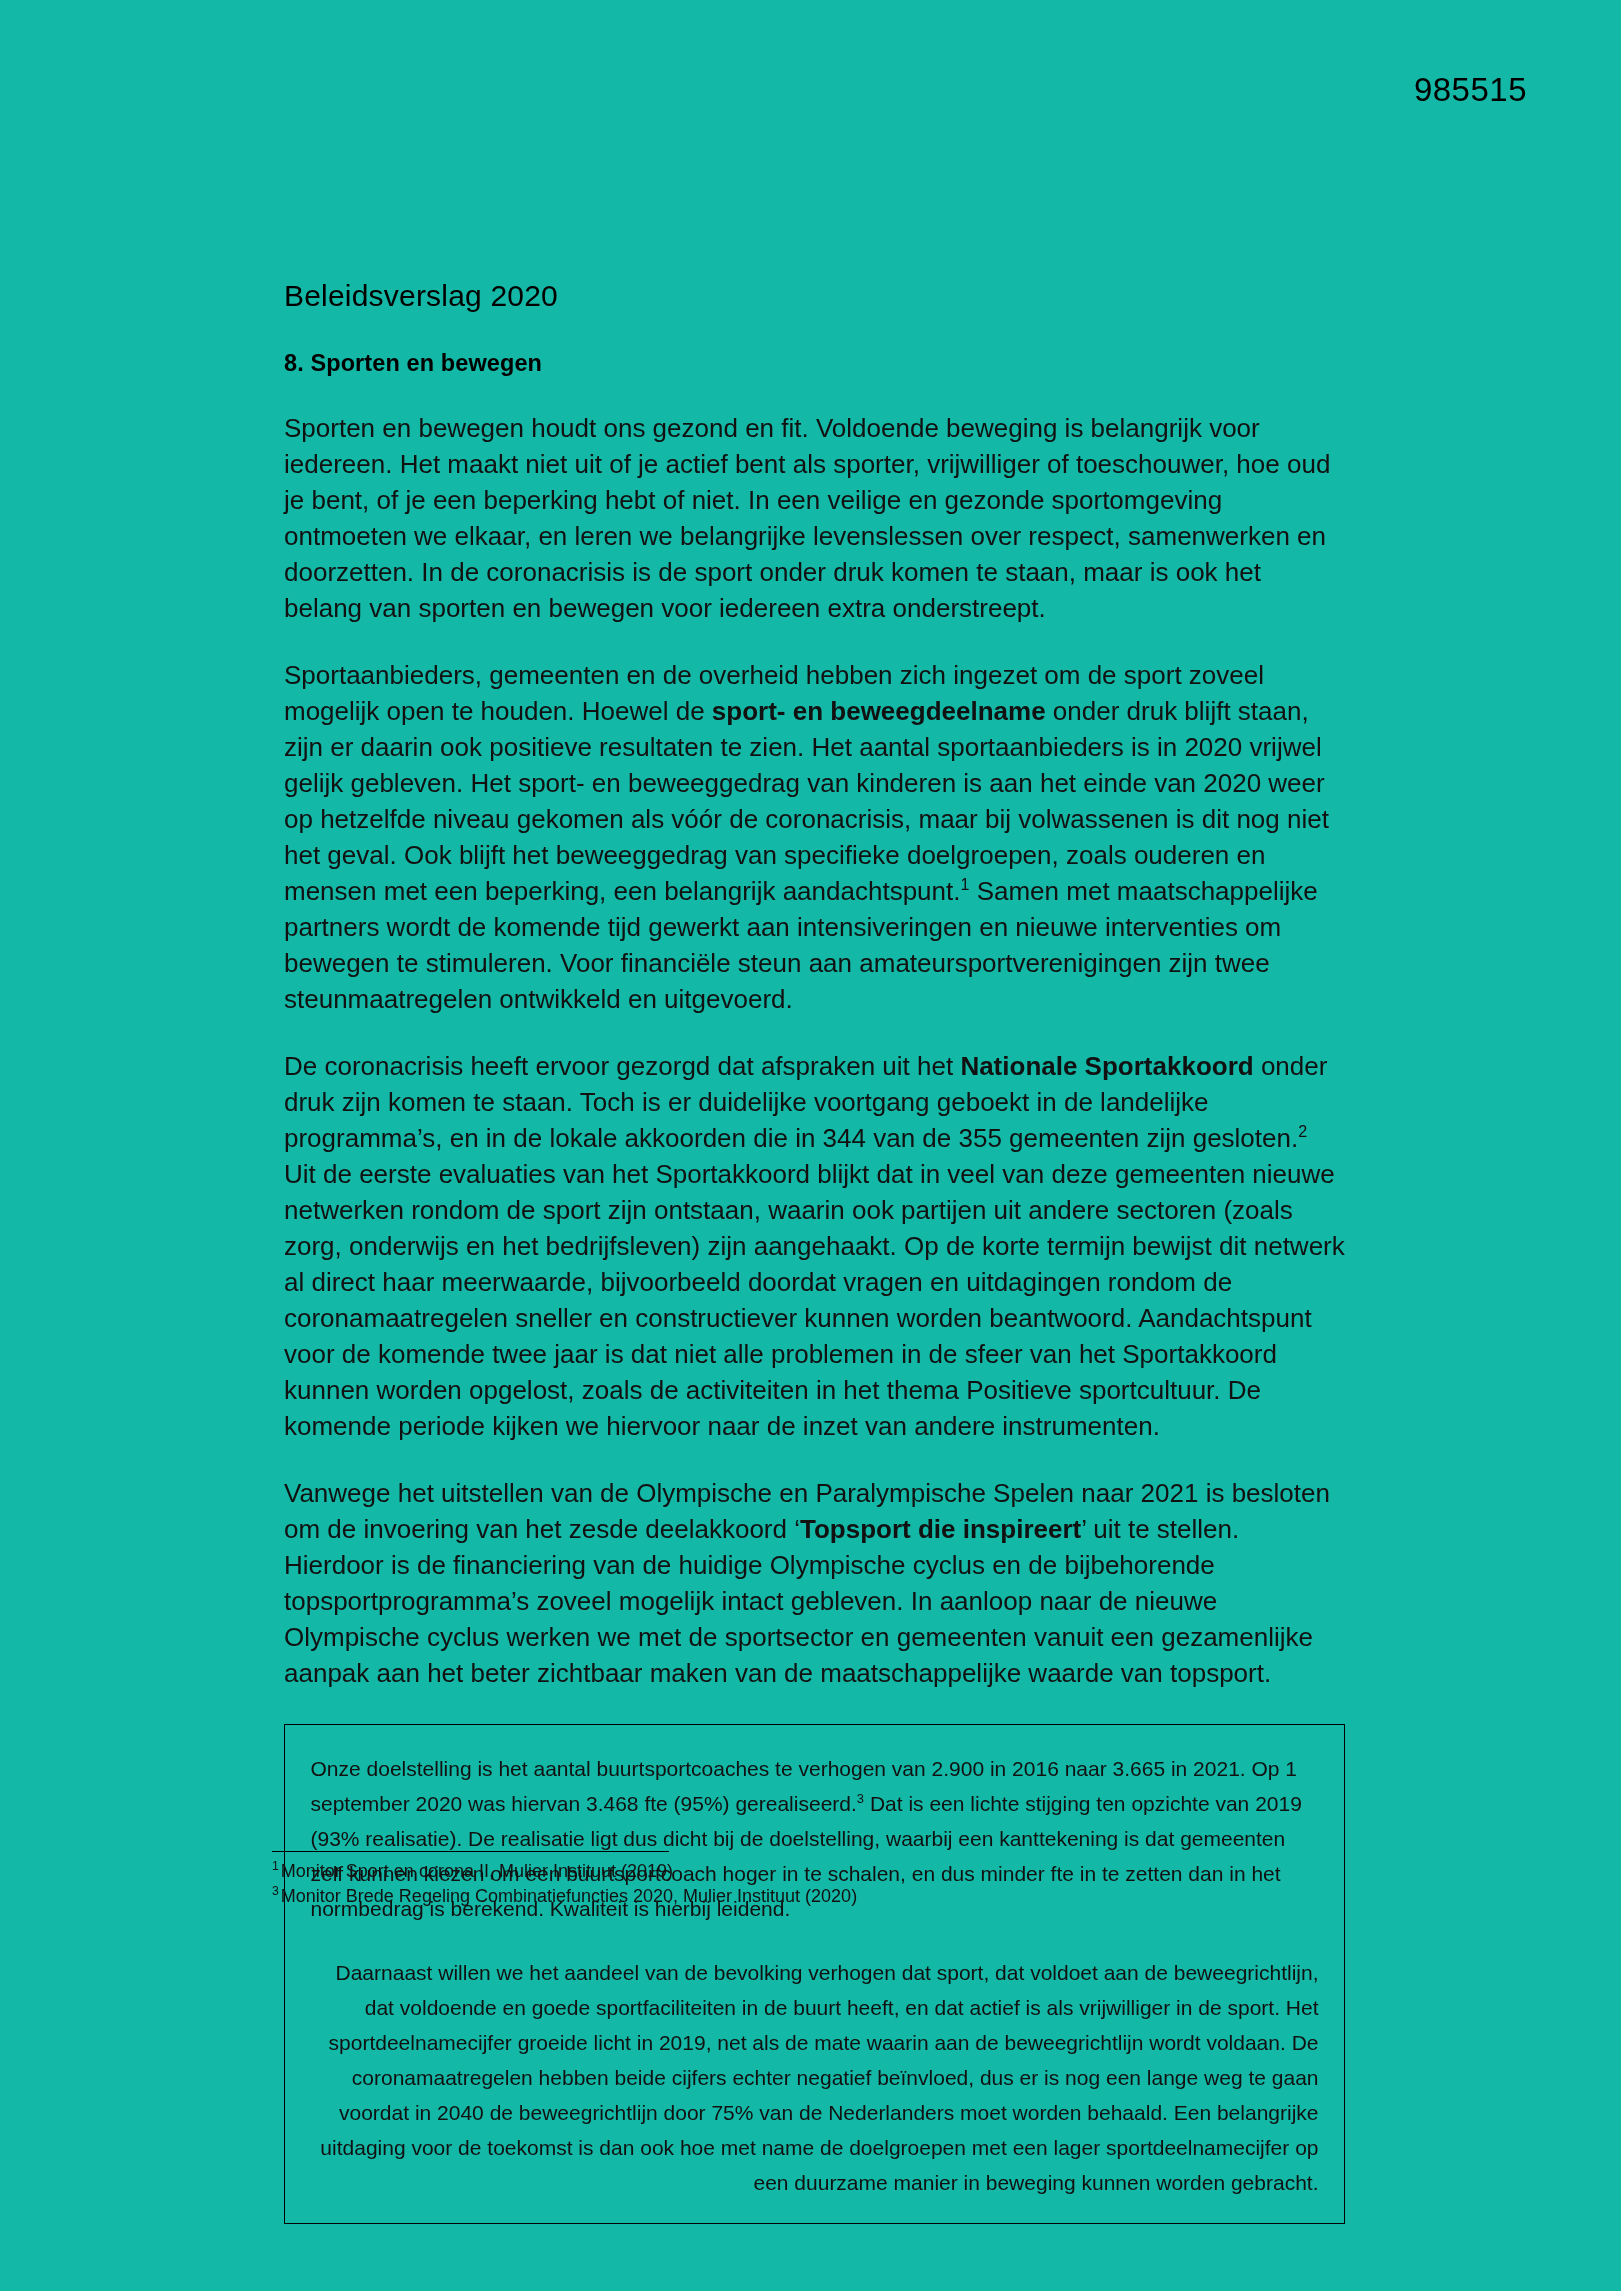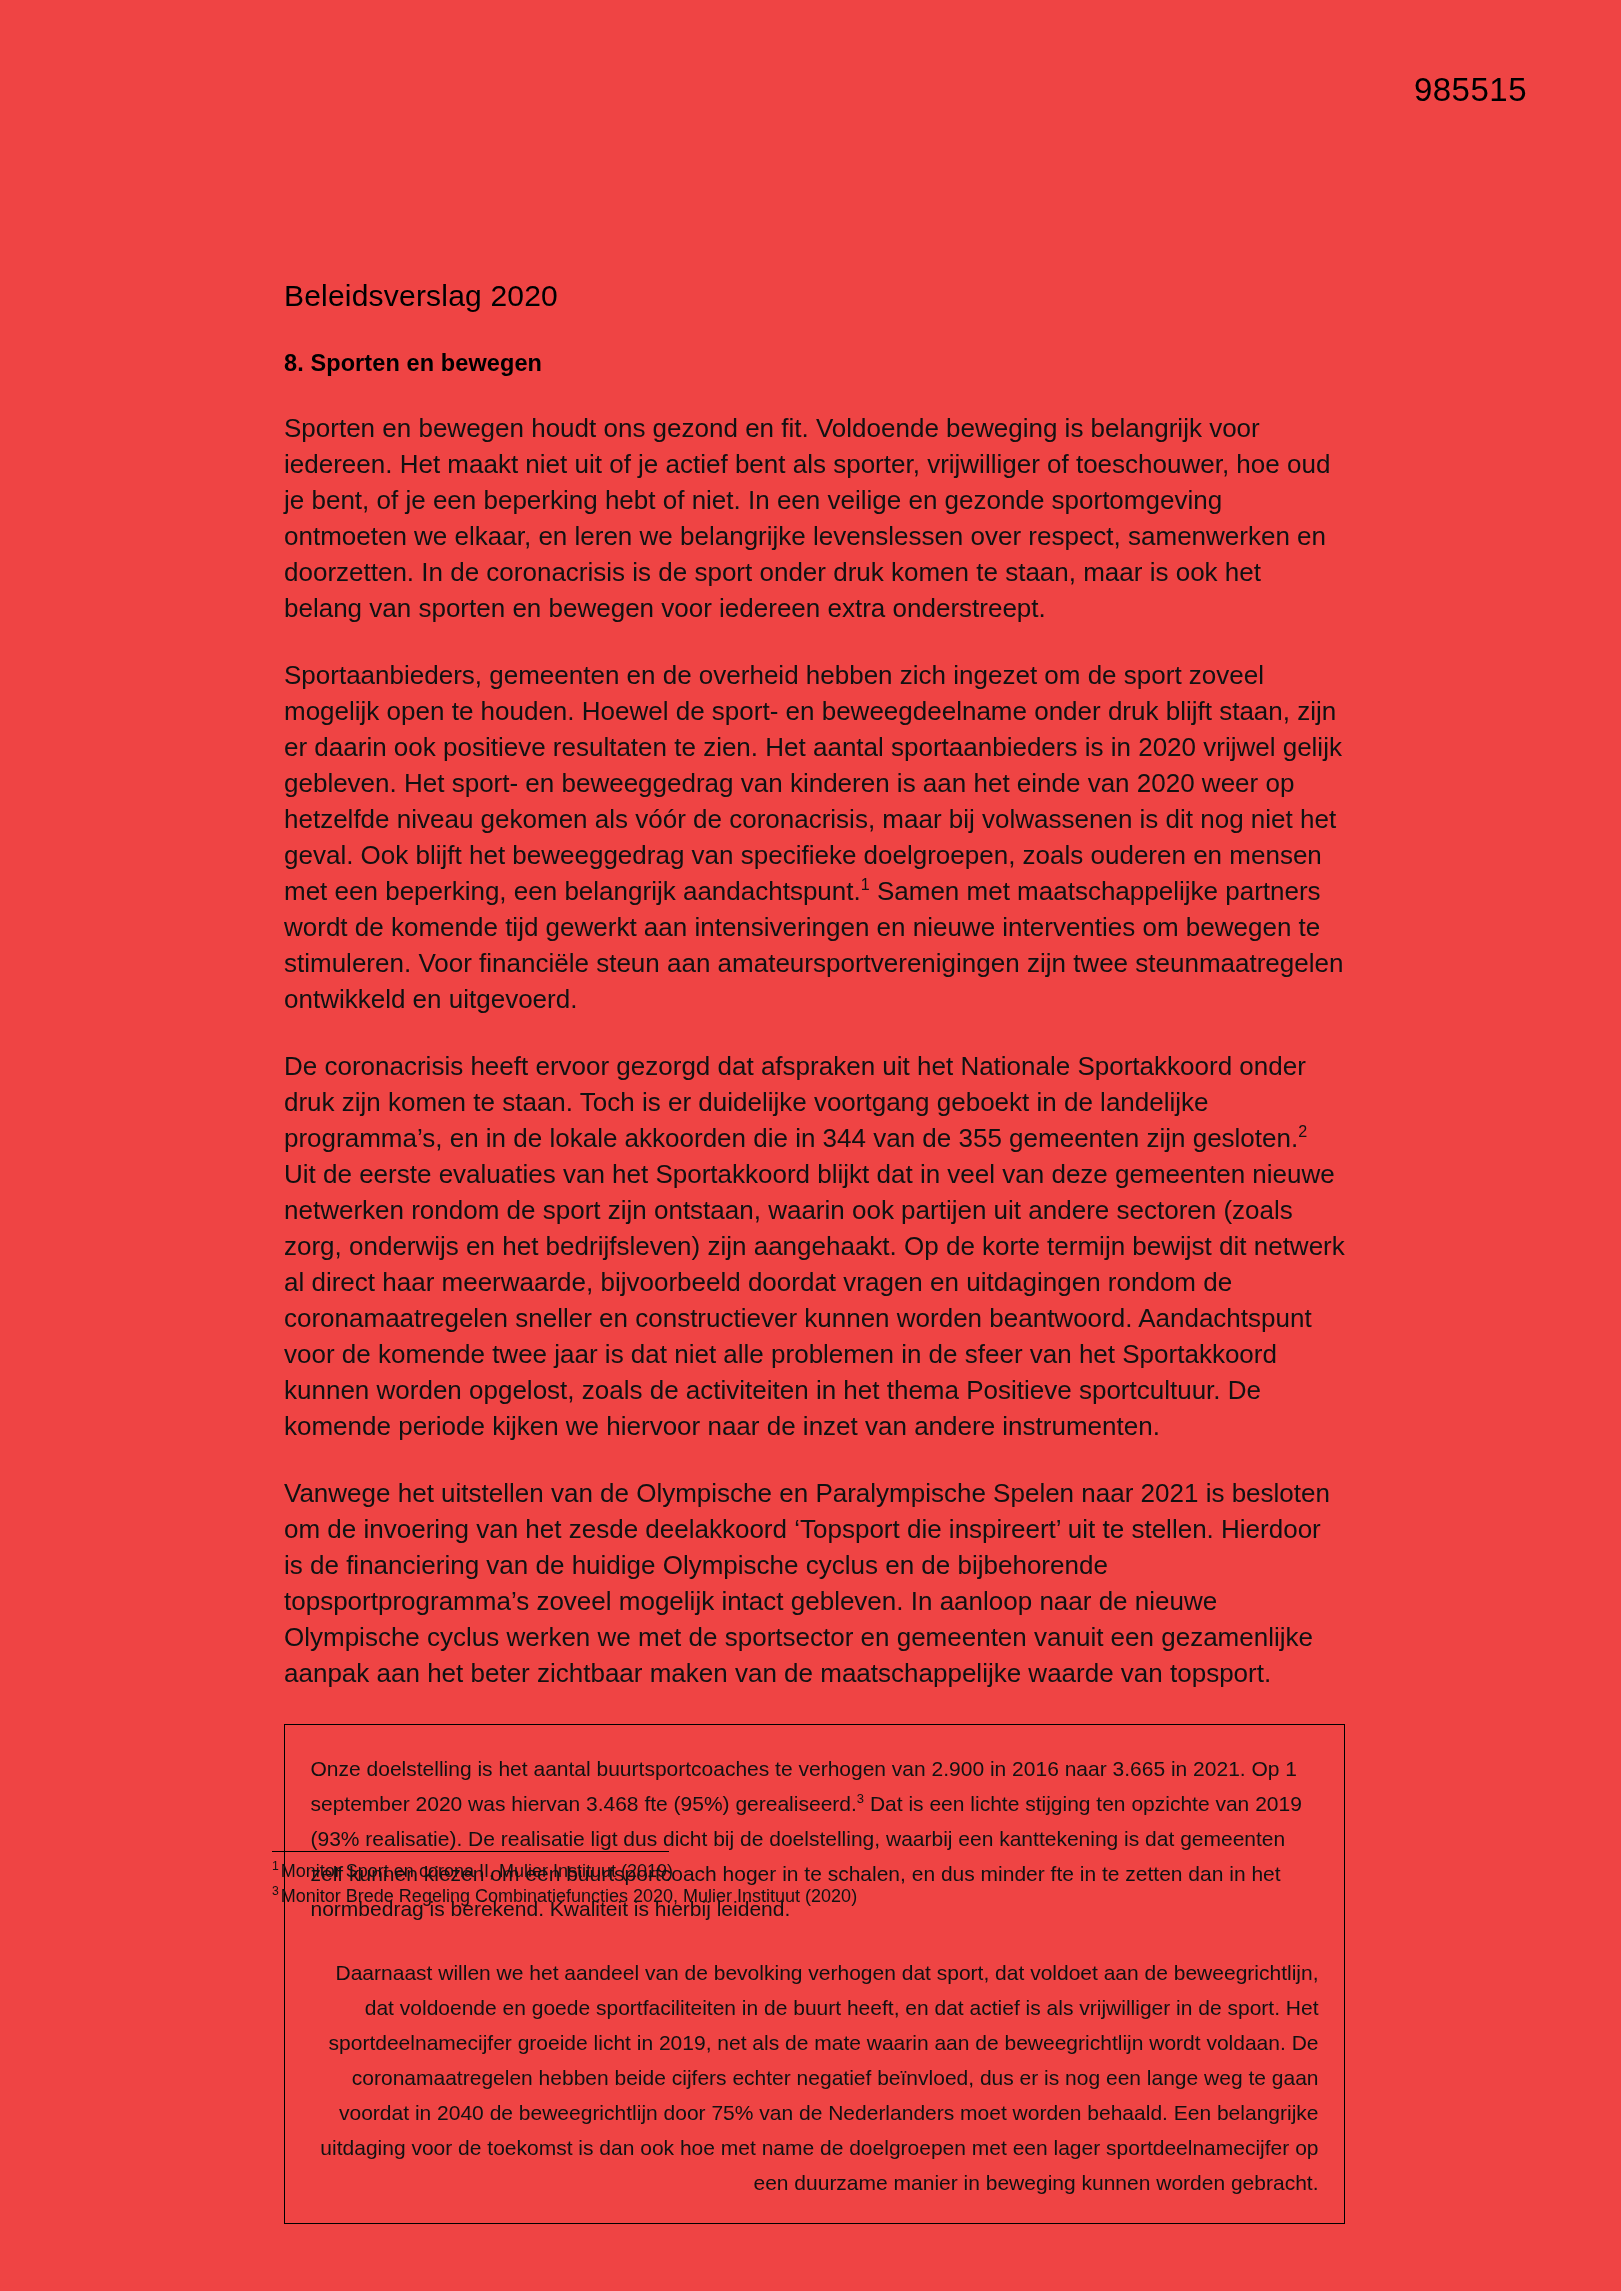--- a/index.html
+++ b/index.html
@@ -13,21 +13,21 @@
     height: 2292px;
     position: relative;
     font-family: "DejaVu Sans", "Liberation Sans", sans-serif;
     color: #111111;
     overflow: hidden;
   }
 
   .page {
     position: absolute;
     inset: 0;
-    background: #ef4444;
+    background: #14b8a6;
   }
 
   
   .page-number {
     position: absolute;
     top: 71px;
     right: 94px;
     font-size: 33px;
     letter-spacing: 0.5px;
     color: #000000;
@@ -63,21 +63,21 @@
   p.body-par {
     font-size: 26px;
     line-height: 36px;
     margin: 0 0 31px 0;
     text-align: left;
     color: #111;
     font-family: "Liberation Sans", sans-serif;
   }
   p.body-par:last-child { margin-bottom: 0; }
 
-  b, strong { font-weight: normal; }
+  b, strong { font-weight: bold; }
 
   sup {
     font-size: 0.62em;
     vertical-align: super;
     line-height: 0;
   }
 
   
   .callout-box {
     border: 1.5px solid #000000;

